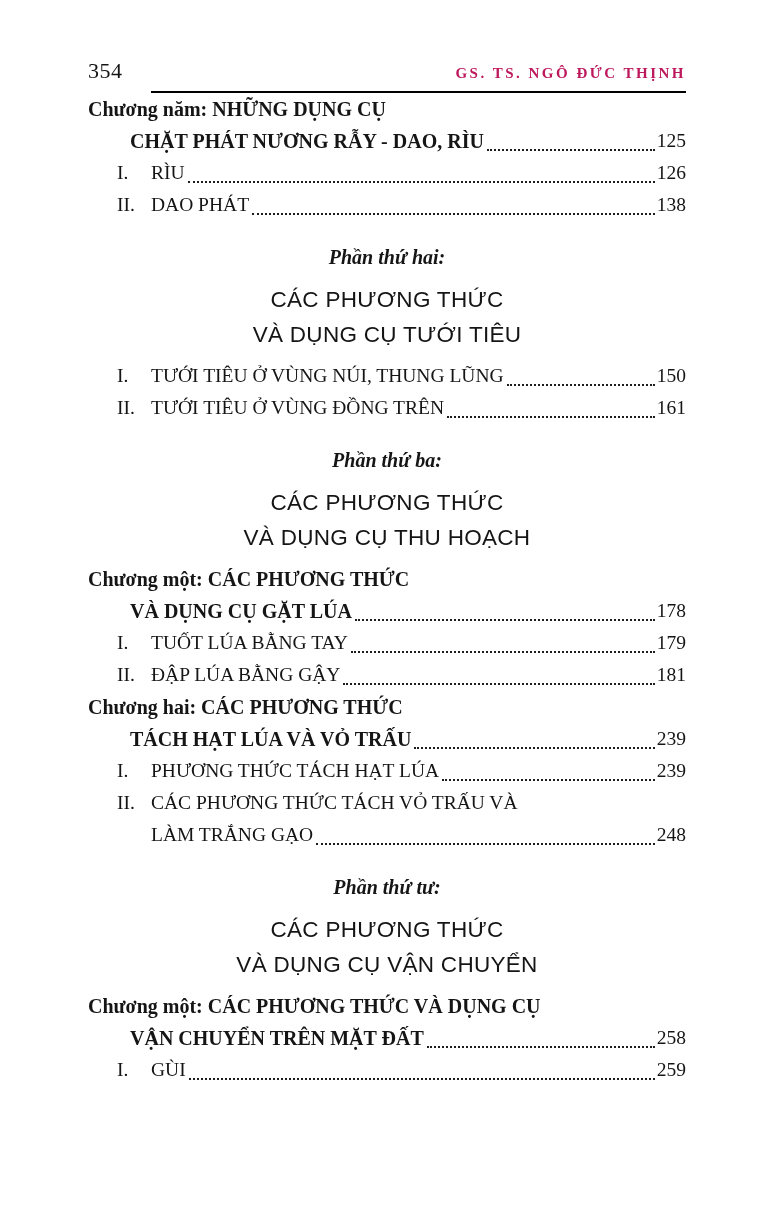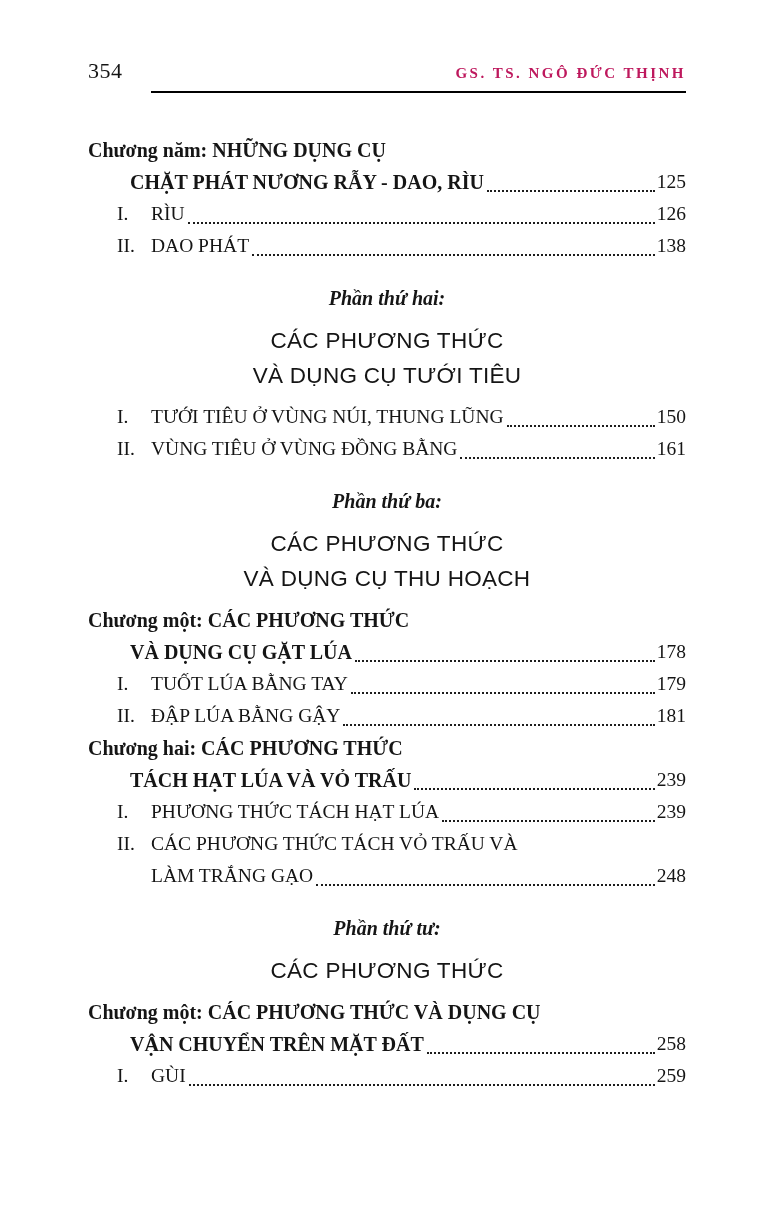--- a/index.html
+++ b/index.html
@@ -28,21 +28,21 @@
     font-weight: bold;
   }
   .header-rule {
     position: absolute;
     left: 63px; right: 0; bottom: 0;
     height: 0;
     border-bottom: 2px solid #000;
   }
 
   
-  .toc { margin-top: 41px; font-size: 19.5px; }
+  .toc { font-size: 19.5px; }
   .row { display: flex; line-height: 32px; }
   .row .t { white-space: nowrap; }
   .chapter, .chapter-cont { font-weight: bold; font-size: 20px; }
   .chapter-cont { padding-left: 42px; font-family: Liberation Serif, serif; }
   .item .num { margin-left: 29px; width: 34px; flex: 0 0 auto; }
   .item-cont { padding-left: 63px; }
   .dots {
     flex: 1 1 auto;
     min-width: 12px;
     border-bottom: 2.2px dotted #1c1c1c;
@@ -102,21 +102,21 @@
       <div class="part-title"><span>CÁC PHƯƠNG THỨC</span></div>
       <div class="part-title"><span>VÀ DỤNG CỤ TƯỚI TIÊU</span></div>
       <div class="row item">
         <span class="num">I.</span>
         <span class="t">TƯỚI TIÊU Ở VÙNG NÚI, THUNG LŨNG</span>
         <span class="dots"></span>
         <span class="pg">150</span>
       </div>
       <div class="row item">
         <span class="num">II.</span>
-        <span class="t">VÙNG TIÊU Ở VÙNG ĐỒNG BẰNG</span>
+        <span class="t">TƯỚI TIÊU Ở VÙNG ĐỒNG TRÊN</span>
         <span class="dots"></span>
         <span class="pg">161</span>
       </div>
       <div class="part-label"><span>Phần thứ ba:</span></div>
       <div class="part-title"><span>CÁC PHƯƠNG THỨC</span></div>
       <div class="part-title"><span>VÀ DỤNG CỤ THU HOẠCH</span></div>
       <div class="row chapter">
         <span class="t">Chương một: CÁC PHƯƠNG THỨC</span>
       </div>
       <div class="row chapter-cont">
@@ -154,20 +154,21 @@
         <span class="num">II.</span>
         <span class="t">CÁC PHƯƠNG THỨC TÁCH VỎ TRẤU VÀ</span>
       </div>
       <div class="row item-cont">
         <span class="t">LÀM TRẮNG GẠO</span>
         <span class="dots"></span>
         <span class="pg">248</span>
       </div>
       <div class="part-label"><span>Phần thứ tư:</span></div>
       <div class="part-title"><span>CÁC PHƯƠNG THỨC</span></div>
+      <div class="part-title"><span>VÀ DỤNG CỤ VẬN CHUYỂN</span></div>
       <div class="row chapter">
         <span class="t">Chương một: CÁC PHƯƠNG THỨC VÀ DỤNG CỤ</span>
       </div>
       <div class="row chapter-cont">
         <span class="t">VẬN CHUYỂN TRÊN MẶT ĐẤT</span>
         <span class="dots"></span>
         <span class="pg">258</span>
       </div>
       <div class="row item">
         <span class="num">I.</span>

